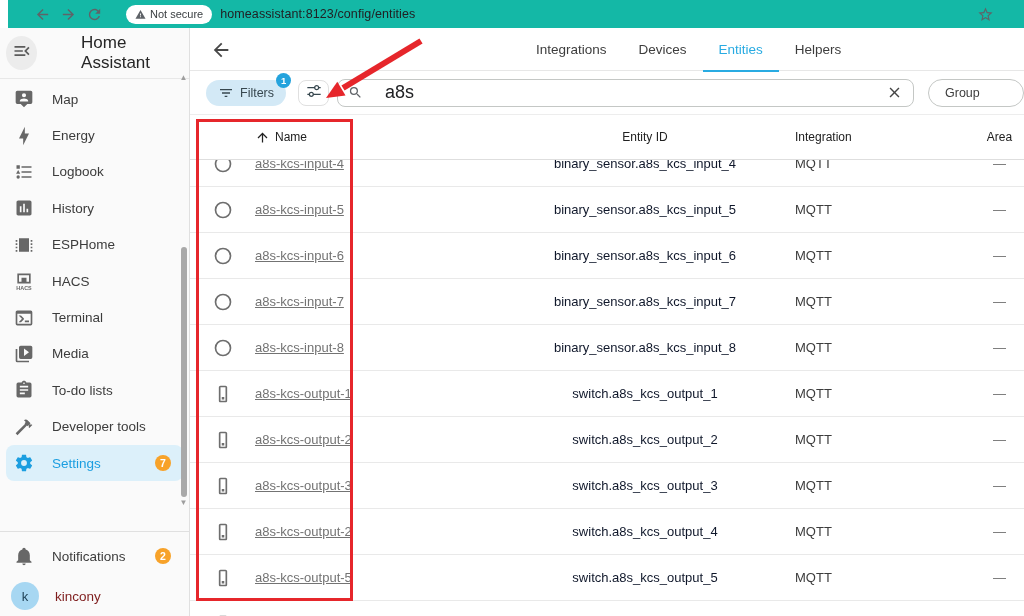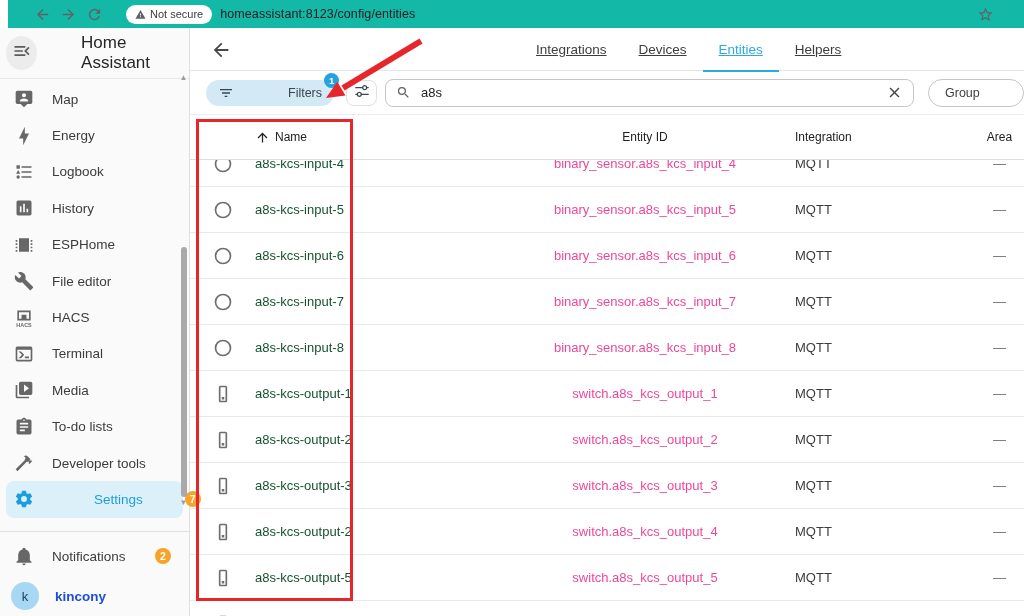--- a/index.html
+++ b/index.html
@@ -25,66 +25,66 @@
   .menu-circle { width:34px; height:34px; border-radius:50%; background:#ececec; margin-left:6px;
                  display:flex; align-items:center; justify-content:center; color:#5b5b5b; cursor:pointer; }
   .menu-circle svg { width:20px; height:20px; }
   .side-title { font-size:17px; color:#262626; margin-left:12px; }
   .side-list { padding-top:2px; }
   .side-item { height:36.4px; display:flex; align-items:center; margin:0 6px; border-radius:8px;
                cursor:pointer; position:relative; }
   .side-item .sicon { width:20px; height:20px; color:#676767; margin-left:8px; flex:0 0 auto; }
   .side-item .sicon svg { width:100%; height:100%; display:block; }
   .side-item .slabel { font-size:13.5px; font-weight:500; color:#3c3c3c; margin-left:18px; }
-  .side-item.active { background:#dcf0fa;gap:42px; }
+  .side-item.active { background:#dcf0fa; }
   .side-item.active .sicon, .side-item.active .slabel { color:#1b9ee0; }
   .badge { margin-left:auto; margin-right:12px; min-width:16px; height:16px; border-radius:8px;
            background:#f7a229; color:#fff; font-size:10.5px; font-weight:bold; display:flex;
            align-items:center; justify-content:center; padding:0 4px; }
   .side-bottom { position:absolute; left:0; right:0; top:503px; border-top:1px solid #e0e0e0;
                  padding-top:4px; background:#fafafa; }
   .side-bottom .side-item { height:40px; }
   .avatar { width:28px; height:28px; border-radius:50%; background:#a7d7f2; color:#1c3d52;
             font-size:13px; display:flex; align-items:center; justify-content:center; margin-left:5px; flex:0 0 auto; }
-  .user-label { font-size:13.5px; font-weight:700; color:#1d4ed8; margin-left:16px; }
+  .user-label { font-size:13.5px; font-weight:400; color:#7f1d1d; margin-left:16px; }
   
   .sbar-thumb { position:absolute; right:2px; top:219px; width:6px; height:250px; background:#a9a9a9; border-radius:3px; }
   .sbar-arrow { position:absolute; right:1px; width:9px; height:9px; color:#9e9e9e; font-size:8px; line-height:9px; text-align:center; }
   .sbar-up { top:45px; } .sbar-down { top:470px; }
 
   
   .main { position:absolute; top:28px; left:190px; right:0; bottom:0; background:#fff; overflow:hidden; }
   .topbar { position:relative; height:43px; border-bottom:1px solid #e7e7e7; }
   .back-btn { position:absolute; left:20px; top:11px; width:22px; height:22px; color:#484848; cursor:pointer; }
   .back-btn svg { width:100%; height:100%; }
   .tabs { position:absolute; left:330px; top:0; height:43px; display:flex; }
   .tab { height:100%; display:flex; align-items:center; padding:0 16px; font-size:13.5px; font-weight:500;
-         color:#3d3d3d; cursor:pointer; position:relative;text-decoration:underline; }
+         color:#3d3d3d; cursor:pointer; position:relative; }
   .tab.active { color:#29abe2; }
   .tab.active::after { content:""; position:absolute; left:0; right:0; bottom:-1px; height:2px; background:#29abe2; }
 
   .toolbar { height:44px; display:flex; align-items:center; padding-left:16px; border-bottom:1px solid #ededed; }
   .filters-chip { position:relative; height:26px; border-radius:13px; background:#d3e9f6; display:flex;
                   align-items:center; padding:0 12px; gap:6px; cursor:pointer; flex:0 0 auto; }
   .filters-chip .ficon { width:16px; height:16px; color:#37474f; }
   .filters-chip .ficon svg { width:100%; height:100%; }
-  .filters-chip .flabel { font-size:12.5px; font-weight:500; color:#37474f;margin-left:48px; }
+  .filters-chip .flabel { font-size:12.5px; font-weight:500; color:#37474f; }
   .chip-badge { position:absolute; top:-7px; right:-5px; width:15px; height:15px; border-radius:50%;
                 background:#24a3dd; color:#fff; font-size:9.5px; font-weight:bold; display:flex;
                 align-items:center; justify-content:center; }
   .tune-btn { width:31px; height:26px; margin-left:12px; border:1px solid #e0e0e0; border-radius:8px;
               background:#fff; display:flex; align-items:center; justify-content:center; color:#37474f;
               cursor:pointer; flex:0 0 auto; }
   .tune-btn svg { width:16px; height:16px; }
   .searchbox { flex:1 1 auto; height:28px; margin-left:8px; border:1px solid #c4c7c5; border-radius:8px;
                display:flex; align-items:center; padding:0 10px; background:#fff; min-width:0; }
   .searchbox .mag { width:15px; height:15px; color:#5f6368; flex:0 0 auto; }
   .searchbox .mag svg { width:100%; height:100%; }
-  .searchbox input { border:none; outline:none; flex:1 1 auto; font-size:13px; color:#202124;
-                     margin-left:10px; font-family:inherit; background:transparent; min-width:0; }
+  .searchbox input { border:none; outline:none; flex:1 1 auto; font-size:18px; color:#202124;
+                     margin-left:22px; font-family:inherit; background:transparent; min-width:0; }
   .clear-btn { width:17px; height:17px; color:#444; cursor:pointer; flex:0 0 auto; }
   .clear-btn svg { width:100%; height:100%; }
   .group-btn { height:28px; border:1px solid #c4c7c5; border-radius:14px; background:#fff;
                padding:0 16px; margin-left:14px; font-size:12.5px; font-weight:500; color:#3d3d3d;
                display:flex; align-items:center; flex:0 0 auto; min-width:96px; cursor:pointer; }
 
   
   .dtable { position:absolute; top:87px; left:0; right:0; bottom:0; }
   .thead { height:45px; border-bottom:1px solid #dedede; display:grid;
            grid-template-columns:65px 240px 300px 160px 1fr; align-items:center; }
@@ -93,22 +93,22 @@
   .hc-name .sort { width:15px; height:15px; color:#212121; }
   .hc-name .sort svg { width:100%; height:100%; }
   .hc-entity { text-align:center; }
   .hc-area { text-align:center; padding-left:20px; }
   .tbody { position:absolute; top:45px; left:0; right:0; bottom:0; overflow:hidden; }
   .tbody-inner { margin-top:-19px; }
   .trow { height:46px; display:grid; grid-template-columns:65px 240px 300px 160px 1fr;
           align-items:center; border-bottom:1px solid #e9e9e9; cursor:pointer; }
   .trow .ricon { width:20px; height:20px; margin:0 auto; color:#6e6e6e; }
   .trow .ricon svg { width:100%; height:100%; display:block; }
-  .c-name { font-size:13px; color:#14532d; }
-  .c-entity { font-size:13px; color:#ec4899; text-align:center; }
+  .c-name { font-size:13px; color:#737373;text-decoration:underline; }
+  .c-entity { font-size:13px; color:#0f172a; text-align:center; }
   .c-integration { font-size:13px; color:#3c3c3c; }
   .c-area { font-size:13px; color:#6f6f6f; text-align:center; padding-left:20px; }
 
   
   .anno-rect { position:absolute; left:196px; top:119px; width:157px; height:482px;
                border:3px solid #e6262b; z-index:90; pointer-events:none; }
   .anno-arrow { position:absolute; top:0; left:0; z-index:91; pointer-events:none; }
 </style>
 </head>
 <body>
@@ -198,29 +198,20 @@
             <svg viewBox="0 0 24 24">
               <path fill="currentColor" d="M6,4H18V20H6V4M4,6H2V8H4V6M4,10H2V12H4V10M4,14H2V16H4V14M4,18H2V20H4V18M22,6H20V8H22V6M22,10H20V12H22V10M22,14H20V16H22V14M22,18H20V20H22V18M8,7H16V9H8V7M8,11H16V13H8V11M8,15H16V17H8V15Z"></path>
             </svg>
           </span>
           <span class="slabel">ESPHome</span>
 
         </div>
         <div class="side-item">
           <span class="sicon">
             <svg viewBox="0 0 24 24">
-              <path fill="currentColor" d="M22.7,19L13.6,9.9C14.5,7.6 14,4.9 12.1,3C10.1,1 7.1,0.6 4.7,1.7L9,6L6,9L1.6,4.7C0.4,7.1 0.9,10.1 2.9,12.1C4.8,14 7.5,14.5 9.8,13.6L18.9,22.7C19.3,23.1 19.9,23.1 20.3,22.7L22.6,20.4C23.1,20 23.1,19.3 22.7,19Z"></path>
-            </svg>
-          </span>
-          <span class="slabel">File editor</span>
-
-        </div>
-        <div class="side-item">
-          <span class="sicon">
-            <svg viewBox="0 0 24 24">
               <path fill="currentColor" d="M4,3H20V15H4V3M6,5V13H18V5H6M9,8H15V13H9V8Z"></path>
               <text x="12" y="22.5" font-size="6.5" font-weight="bold" text-anchor="middle" fill="currentColor">HACS</text>
             </svg>
           </span>
           <span class="slabel">HACS</span>
 
         </div>
         <div class="side-item">
           <span class="sicon">
             <svg viewBox="0 0 24 24">

